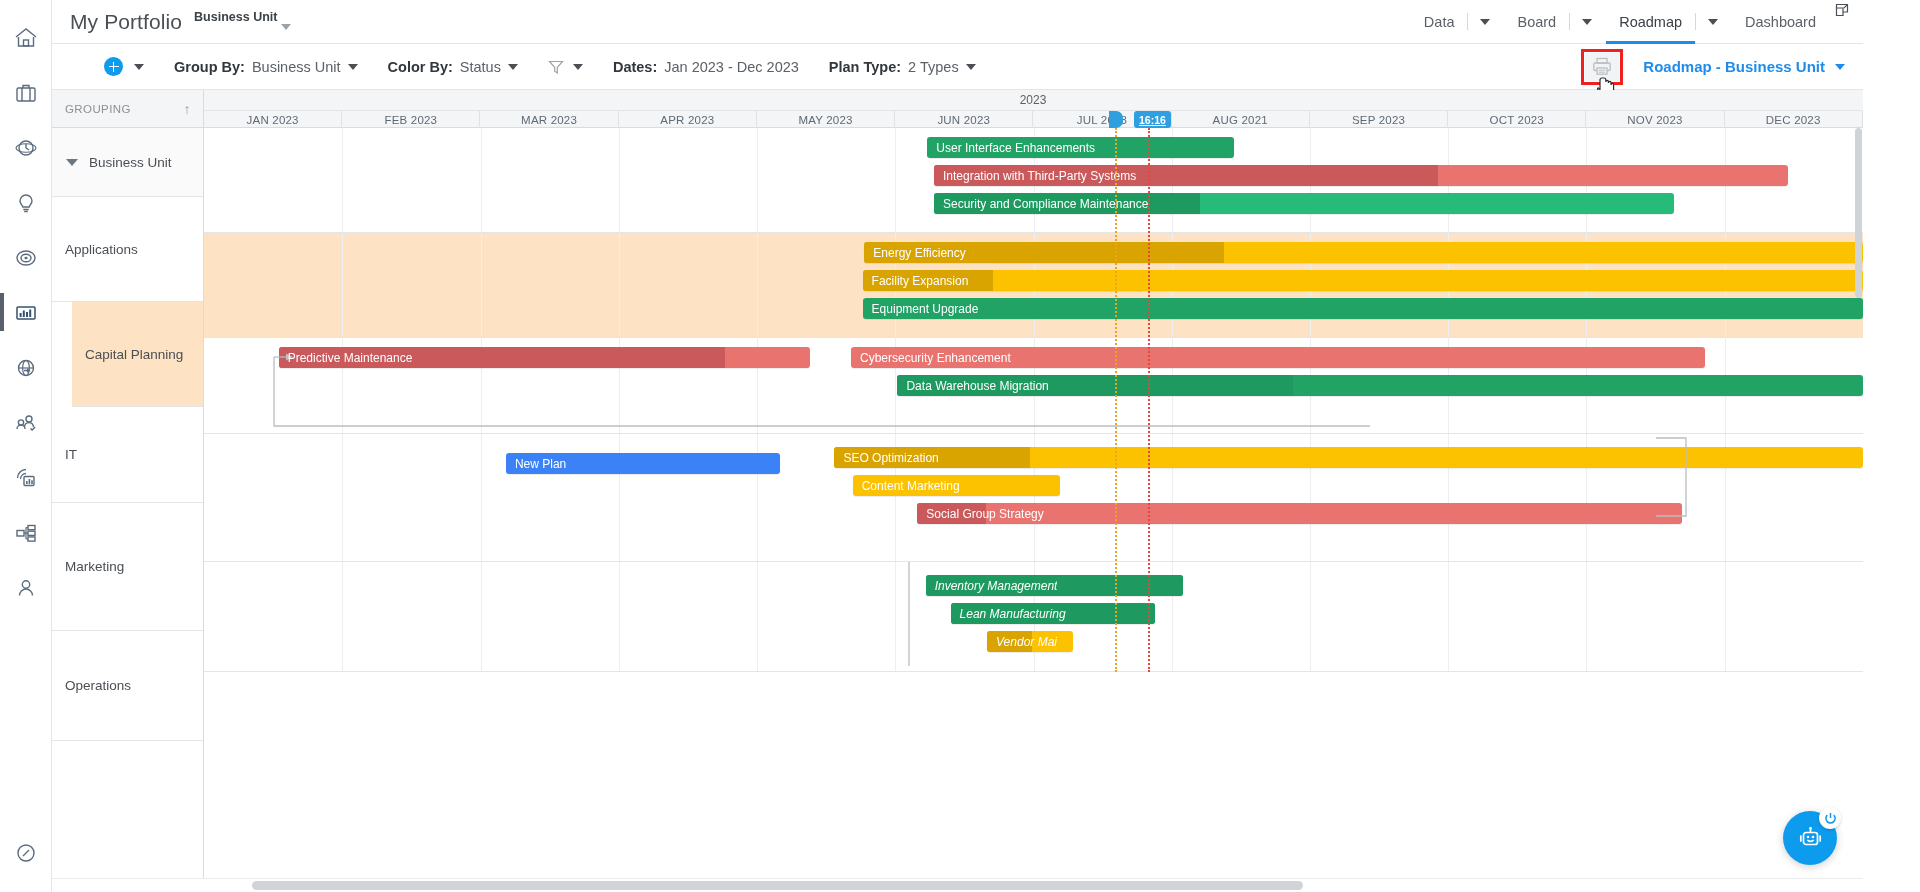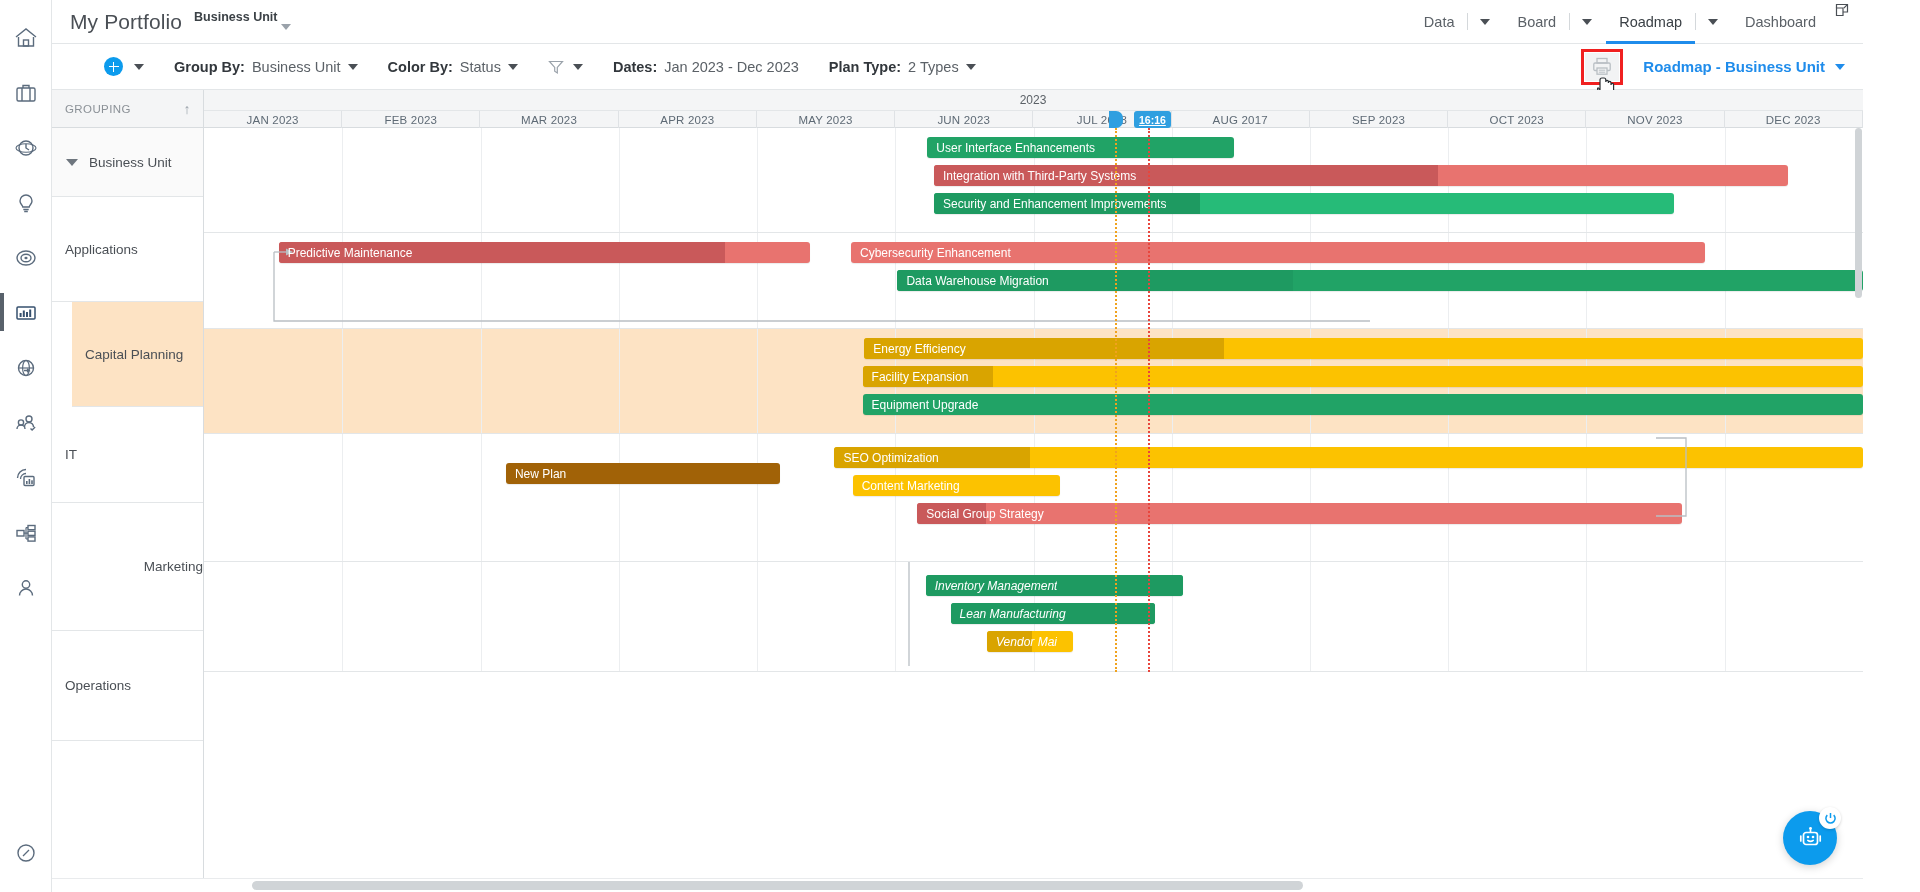--- a/index.html
+++ b/index.html
@@ -459,42 +459,42 @@
               </div>
               <div class="grp-cell" style="height: 105px;">
                 <span>Applications</span>
               </div>
               <div class="grp-cell highlight" style="height: 105px; margin-left: 20px;">
                 <span>Capital Planning</span>
               </div>
               <div class="grp-cell" style="height: 96px;">
                 <span>IT</span>
               </div>
-              <div class="grp-cell" style="height: 128px; justify-content: flex-end;">
+              <div class="grp-cell" style="height: 128px;">
                 <span>Marketing</span>
               </div>
               <div class="grp-cell" style="height: 110px;">
                 <span>Operations</span>
               </div>
             </div>
         </div>
 
         <div class="timeline-col">
           <div class="year-row">
             <span class="year-label" id="year-label" style="left: 49.1667%;">2023</span>
           </div>
           <div class="month-row" id="month-row">
               <div class="month-cell" style="width: 8.33333%;">JAN 2023</div>
               <div class="month-cell" style="width: 8.33333%;">FEB 2023</div>
               <div class="month-cell" style="width: 8.33333%;">MAR 2023</div>
               <div class="month-cell" style="width: 8.33333%;">APR 2023</div>
               <div class="month-cell" style="width: 8.33333%;">MAY 2023</div>
               <div class="month-cell" style="width: 8.33333%;">JUN 2023</div>
               <div class="month-cell" style="width: 8.33333%;">JUL 2023</div>
-              <div class="month-cell" style="width: 8.33333%;">AUG 2017</div>
+              <div class="month-cell" style="width: 8.33333%;">AUG 2021</div>
               <div class="month-cell" style="width: 8.33333%;">SEP 2023</div>
               <div class="month-cell" style="width: 8.33333%;">OCT 2023</div>
               <div class="month-cell" style="width: 8.33333%;">NOV 2023</div>
               <div class="month-cell" style="width: 8.33333%;">DEC 2023</div>
             </div>
           <div class="rows-area" id="rows-area" style="position: relative;">
               <div class="band" style="height: 105px;">
                 <div class="vgrid" style="left: 8.33333%;"></div>
                 <div class="vgrid" style="left: 16.6667%;"></div>
                 <div class="vgrid" style="left: 25%;"></div>
@@ -508,21 +508,45 @@
                 <div class="vgrid" style="left: 91.6667%;"></div>
                 <div class="bar" style="left: 43.6%; width: 18.5%; top: 9px; background: rgb(33, 163, 102);">
                   <span class="bar-label">User Interface Enhancements</span>
                 </div>
                 <div class="bar" style="left: 44%; width: 51.5%; top: 37px; background: rgb(232, 115, 111);">
                   <div class="progress" style="width: 59%; background: rgb(201, 89, 90);"></div>
                   <span class="bar-label">Integration with Third-Party Systems</span>
                 </div>
                 <div class="bar" style="left: 44%; width: 44.6%; top: 65px; background: rgb(38, 187, 120);">
                   <div class="progress" style="width: 36%; background: rgb(30, 154, 97);"></div>
-                  <span class="bar-label">Security and Enhancement Improvements</span>
+                  <span class="bar-label">Security and Compliance Maintenance</span>
+                </div>
+              </div>
+              <div class="band highlight" style="height: 105px;">
+                <div class="vgrid" style="left: 8.33333%;"></div>
+                <div class="vgrid" style="left: 16.6667%;"></div>
+                <div class="vgrid" style="left: 25%;"></div>
+                <div class="vgrid" style="left: 33.3333%;"></div>
+                <div class="vgrid" style="left: 41.6667%;"></div>
+                <div class="vgrid" style="left: 50%;"></div>
+                <div class="vgrid" style="left: 58.3333%;"></div>
+                <div class="vgrid" style="left: 66.6667%;"></div>
+                <div class="vgrid" style="left: 75%;"></div>
+                <div class="vgrid" style="left: 83.3333%;"></div>
+                <div class="vgrid" style="left: 91.6667%;"></div>
+                <div class="bar" style="left: 39.8%; width: 60.2%; top: 9px; background: rgb(252, 194, 0);">
+                  <div class="progress" style="width: 36%; background: rgb(217, 164, 0);"></div>
+                  <span class="bar-label">Energy Efficiency</span>
+                </div>
+                <div class="bar" style="left: 39.7%; width: 60.3%; top: 37px; background: rgb(252, 194, 0);">
+                  <div class="progress" style="width: 13%; background: rgb(217, 164, 0);"></div>
+                  <span class="bar-label">Facility Expansion</span>
+                </div>
+                <div class="bar" style="left: 39.7%; width: 60.3%; top: 65px; background: rgb(33, 163, 102);">
+                  <span class="bar-label">Equipment Upgrade</span>
                 </div>
               </div>
               <div class="band" style="height: 96px;">
                 <div class="vgrid" style="left: 8.33333%;"></div>
                 <div class="vgrid" style="left: 16.6667%;"></div>
                 <div class="vgrid" style="left: 25%;"></div>
                 <div class="vgrid" style="left: 33.3333%;"></div>
                 <div class="vgrid" style="left: 41.6667%;"></div>
                 <div class="vgrid" style="left: 50%;"></div>
                 <div class="vgrid" style="left: 58.3333%;"></div>
@@ -540,57 +564,33 @@
                 <div class="bar" style="left: 41.8%; width: 58.2%; top: 37px; background: rgb(33, 163, 102);">
                   <div class="progress" style="width: 41%; background: rgb(30, 154, 97);"></div>
                   <span class="bar-label">Data Warehouse Migration</span>
                 </div>
                 <div class="dep" style="left: 4%; top: 0px; width: 1100px; height: 96px;"><svg width="1100" height="96" viewBox="0 0 1100 96">
                     <path class="dep-line" d="M4 19 V88 H1100"></path>
                     <path class="dep-line" d="M4 19 H16"></path>
                     <path class="dep-arrow" d="M16 15.5 L23 19 L16 22.5 Z"></path>
                   </svg></div>
               </div>
-              <div class="band highlight" style="height: 105px;">
-                <div class="vgrid" style="left: 8.33333%;"></div>
-                <div class="vgrid" style="left: 16.6667%;"></div>
-                <div class="vgrid" style="left: 25%;"></div>
-                <div class="vgrid" style="left: 33.3333%;"></div>
-                <div class="vgrid" style="left: 41.6667%;"></div>
-                <div class="vgrid" style="left: 50%;"></div>
-                <div class="vgrid" style="left: 58.3333%;"></div>
-                <div class="vgrid" style="left: 66.6667%;"></div>
-                <div class="vgrid" style="left: 75%;"></div>
-                <div class="vgrid" style="left: 83.3333%;"></div>
-                <div class="vgrid" style="left: 91.6667%;"></div>
-                <div class="bar" style="left: 39.8%; width: 60.2%; top: 9px; background: rgb(252, 194, 0);">
-                  <div class="progress" style="width: 36%; background: rgb(217, 164, 0);"></div>
-                  <span class="bar-label">Energy Efficiency</span>
-                </div>
-                <div class="bar" style="left: 39.7%; width: 60.3%; top: 37px; background: rgb(252, 194, 0);">
-                  <div class="progress" style="width: 13%; background: rgb(217, 164, 0);"></div>
-                  <span class="bar-label">Facility Expansion</span>
-                </div>
-                <div class="bar" style="left: 39.7%; width: 60.3%; top: 65px; background: rgb(33, 163, 102);">
-                  <span class="bar-label">Equipment Upgrade</span>
-                </div>
-              </div>
               <div class="band" style="height: 128px;">
                 <div class="vgrid" style="left: 8.33333%;"></div>
                 <div class="vgrid" style="left: 16.6667%;"></div>
                 <div class="vgrid" style="left: 25%;"></div>
                 <div class="vgrid" style="left: 33.3333%;"></div>
                 <div class="vgrid" style="left: 41.6667%;"></div>
                 <div class="vgrid" style="left: 50%;"></div>
                 <div class="vgrid" style="left: 58.3333%;"></div>
                 <div class="vgrid" style="left: 66.6667%;"></div>
                 <div class="vgrid" style="left: 75%;"></div>
                 <div class="vgrid" style="left: 83.3333%;"></div>
                 <div class="vgrid" style="left: 91.6667%;"></div>
-                <div class="bar" style="left: 18.2%; width: 16.5%; top: 29px; background: #a16207;">
+                <div class="bar" style="left: 18.2%; width: 16.5%; top: 19px; background: #3b82f6;">
                   <span class="bar-label">New Plan</span>
                 </div>
                 <div class="bar" style="left: 38%; width: 62%; top: 13px; background: rgb(252, 194, 0);">
                   <div class="progress" style="width: 19%; background: rgb(217, 164, 0);"></div>
                   <span class="bar-label">SEO Optimization</span>
                 </div>
                 <div class="bar" style="left: 39.1%; width: 12.5%; top: 41px; background: rgb(252, 194, 0);">
                   <span class="bar-label">Content Marketing</span>
                 </div>
                 <div class="bar" style="left: 43%; width: 46.1%; top: 69px; background: rgb(232, 115, 111);">

